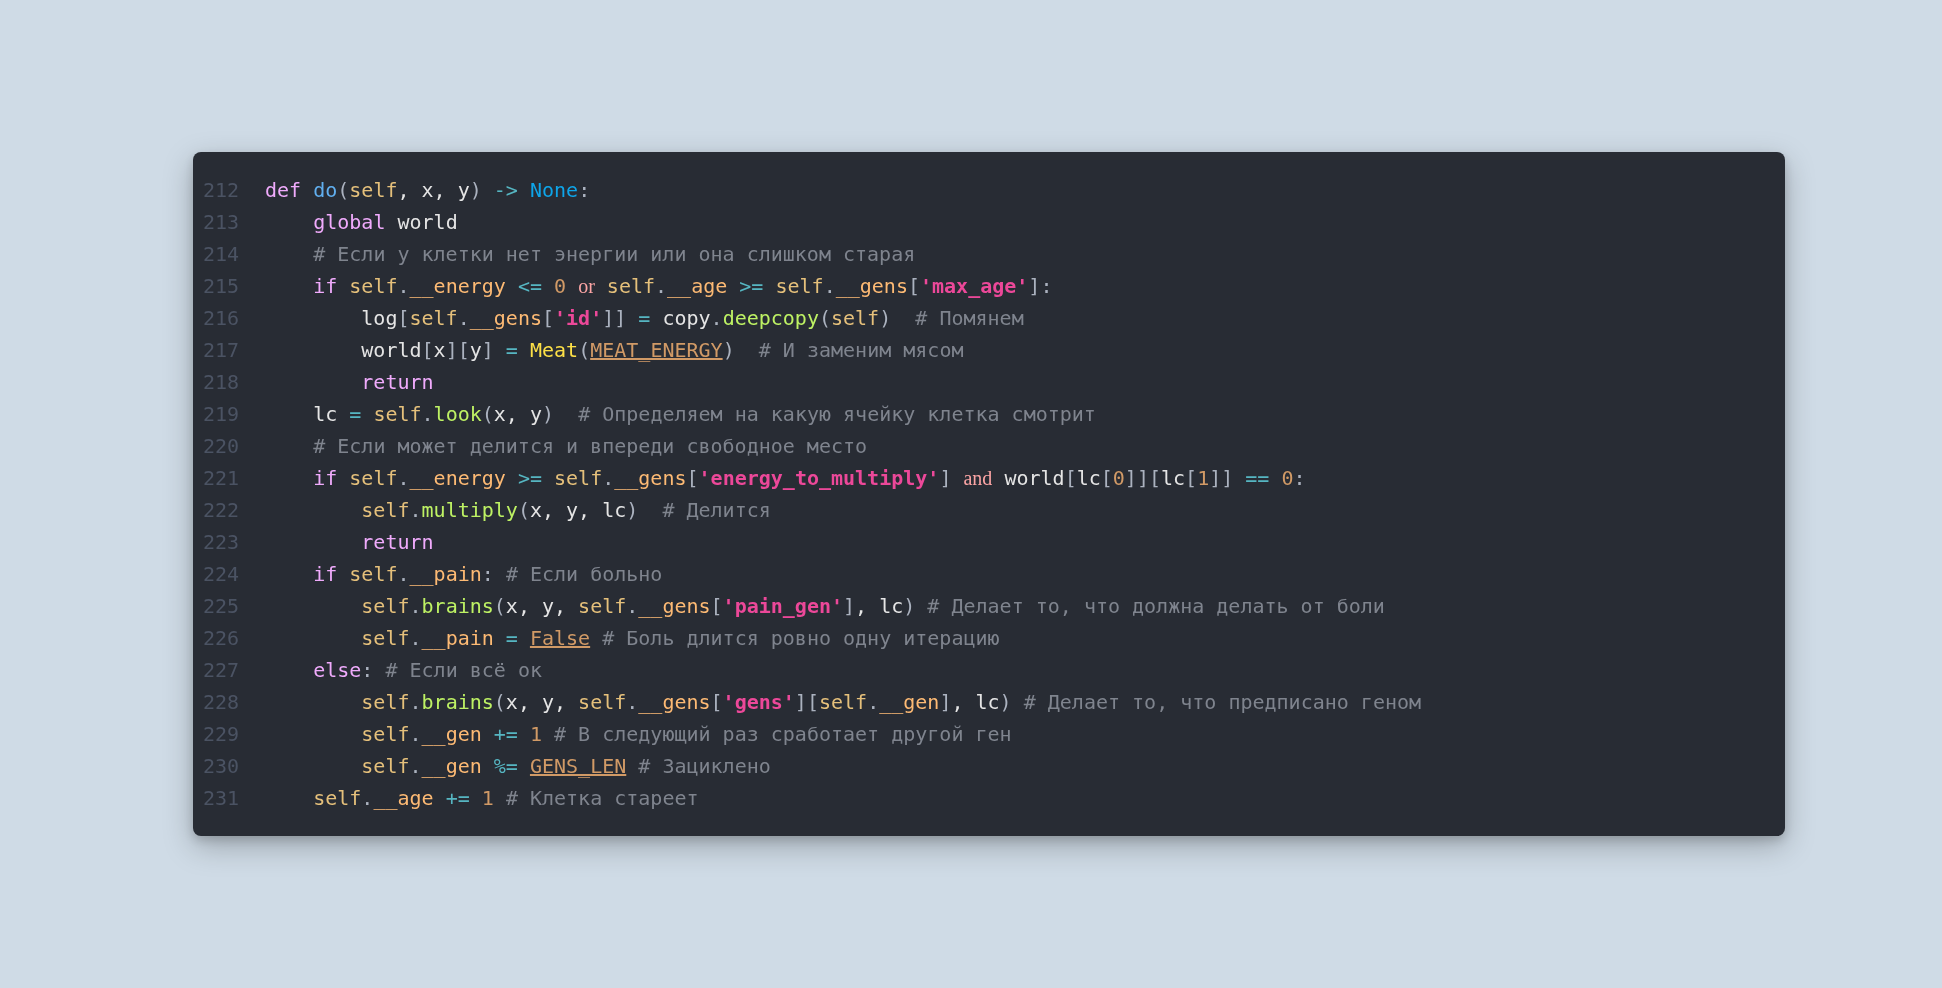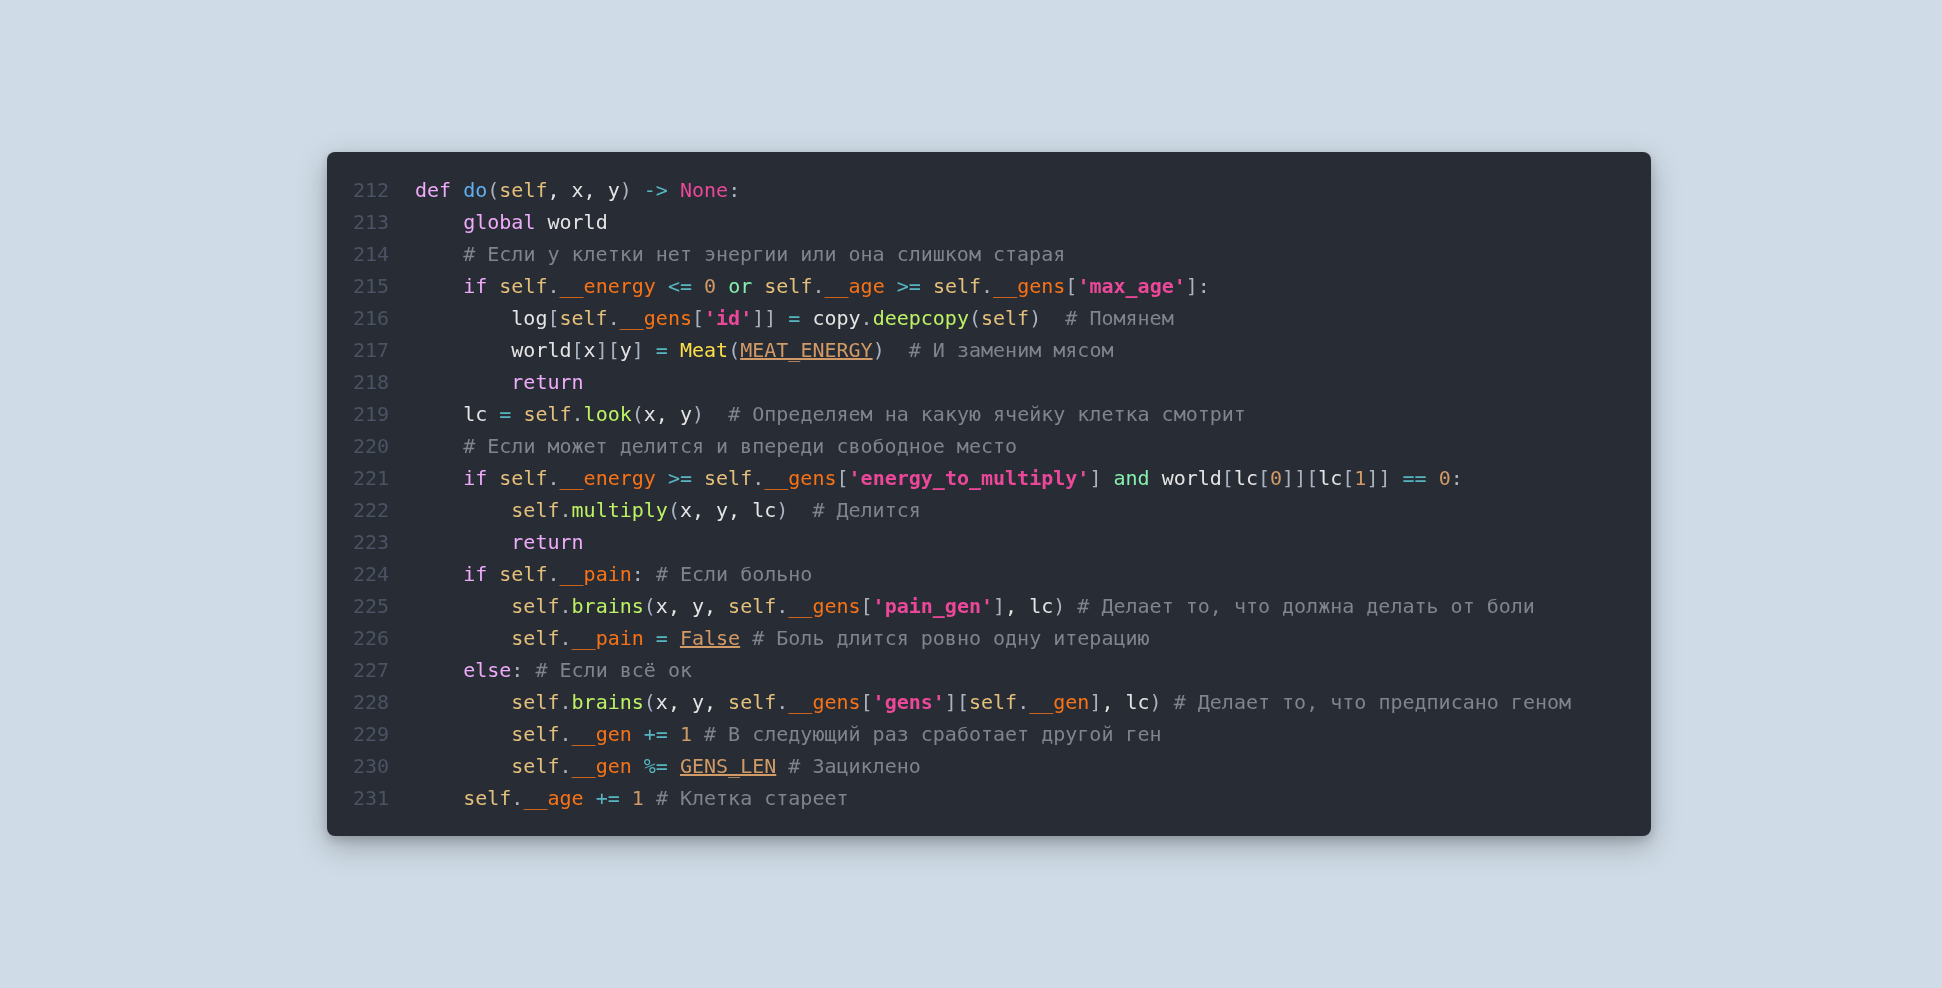--- a/index.html
+++ b/index.html
@@ -9,22 +9,22 @@
     align-items: center;
     justify-content: center;
     min-height: 100vh;
     padding: 40px;
     font-family: "SF Mono", Monaco, Menlo, Consolas, "DejaVu Sans Mono", monospace;
   }
   .editor-card {
     background: #282c34;
     border-radius: 8px;
     box-shadow: 0 10px 30px rgba(0,0,0,0.25), 0 4px 10px rgba(0,0,0,0.15);
-    padding: 22px 20px 22px 16px;
-    width: 1324px;
+    padding: 22px 20px 22px 0;
+    width: 1592px;
     max-width: 100%;
     overflow-x: auto;
     margin-left: 36px;
   }
   .code-block {
     font-size: 20px;
     line-height: 1.6;
     white-space: pre;
     color: #abb2bf;
   }
@@ -38,31 +38,31 @@
     user-select: none;
     flex-shrink: 0;
   }
   .code-content { flex: 1; }
 
   
   .tk-keyword  { color: #f0abfc; }
   .tk-def      { color: #61afef; }
   .tk-builtin  { color: #fde047; }
   .tk-name     { color: #e5e5e5; }
-  .tk-attr     { color: #f97316; }
+  .tk-attr     { color: #fdba74; }
   .tk-method   { color: #bef264; }
   .tk-self     { color: #e5c07b; }
   .tk-string   { color: #ec4899; font-weight: bold; }
   .tk-number   { color: #d19a66; }
   .tk-const    { color: #d19a66; text-decoration: underline; }
   .tk-op       { color: #56b6c2; }
   .tk-punc     { color: #abb2bf; }
   .tk-comment  { color: #7f848e; }
   .tk-bool     { color: #d19a66; text-decoration: underline; }
-  .tk-none     { color: #ec4899; }
-  .tk-kwop     { color: #86efac; }
+  .tk-none     { color: #0ea5e9; }
+  .tk-kwop     { color: #fca5a5; font-family: Liberation Serif, serif; }
 </style>
 </head>
 <body>
 
 <div class="editor-card">
   <div class="code-block" id="code-block"><div class="code-line"><span class="gutter">212</span><span class="code-content"><span class="tk-keyword">def </span><span class="tk-def">do</span><span class="tk-punc">(</span><span class="tk-self">self</span><span class="tk-name">, x, y</span><span class="tk-punc">)</span><span class="tk-op"> -&gt; </span><span class="tk-none">None</span><span class="tk-punc">:</span></span></div><div class="code-line"><span class="gutter">213</span><span class="code-content"><span>    </span><span class="tk-keyword">global</span><span class="tk-name"> world</span></span></div><div class="code-line"><span class="gutter">214</span><span class="code-content"><span>    </span><span class="tk-comment"># Если у клетки нет энергии или она слишком старая</span></span></div><div class="code-line"><span class="gutter">215</span><span class="code-content"><span>    </span><span class="tk-keyword">if</span><span> </span><span class="tk-self">self</span><span class="tk-punc">.</span><span class="tk-attr">__energy</span><span class="tk-op"> &lt;= </span><span class="tk-number">0</span><span> </span><span class="tk-kwop">or</span><span> </span><span class="tk-self">self</span><span class="tk-punc">.</span><span class="tk-attr">__age</span><span class="tk-op"> &gt;= </span><span class="tk-self">self</span><span class="tk-punc">.</span><span class="tk-attr">__gens</span><span class="tk-punc">[</span><span class="tk-string">'max_age'</span><span class="tk-punc">]</span><span class="tk-punc">:</span></span></div><div class="code-line"><span class="gutter">216</span><span class="code-content"><span>        </span><span class="tk-name">log</span><span class="tk-punc">[</span><span class="tk-self">self</span><span class="tk-punc">.</span><span class="tk-attr">__gens</span><span class="tk-punc">[</span><span class="tk-string">'id'</span><span class="tk-punc">]]</span><span class="tk-op"> = </span><span class="tk-name">copy</span><span class="tk-punc">.</span><span class="tk-method">deepcopy</span><span class="tk-punc">(</span><span class="tk-self">self</span><span class="tk-punc">)</span><span>  </span><span class="tk-comment"># Помянем</span></span></div><div class="code-line"><span class="gutter">217</span><span class="code-content"><span>        </span><span class="tk-name">world</span><span class="tk-punc">[</span><span class="tk-name">x</span><span class="tk-punc">][</span><span class="tk-name">y</span><span class="tk-punc">]</span><span class="tk-op"> = </span><span class="tk-builtin">Meat</span><span class="tk-punc">(</span><span class="tk-const">MEAT_ENERGY</span><span class="tk-punc">)</span><span>  </span><span class="tk-comment"># И заменим мясом</span></span></div><div class="code-line"><span class="gutter">218</span><span class="code-content"><span>        </span><span class="tk-keyword">return</span></span></div><div class="code-line"><span class="gutter">219</span><span class="code-content"><span>    </span><span class="tk-name">lc</span><span class="tk-op"> = </span><span class="tk-self">self</span><span class="tk-punc">.</span><span class="tk-method">look</span><span class="tk-punc">(</span><span class="tk-name">x, y</span><span class="tk-punc">)</span><span>  </span><span class="tk-comment"># Определяем на какую ячейку клетка смотрит</span></span></div><div class="code-line"><span class="gutter">220</span><span class="code-content"><span>    </span><span class="tk-comment"># Если может делится и впереди свободное место</span></span></div><div class="code-line"><span class="gutter">221</span><span class="code-content"><span>    </span><span class="tk-keyword">if</span><span> </span><span class="tk-self">self</span><span class="tk-punc">.</span><span class="tk-attr">__energy</span><span class="tk-op"> &gt;= </span><span class="tk-self">self</span><span class="tk-punc">.</span><span class="tk-attr">__gens</span><span class="tk-punc">[</span><span class="tk-string">'energy_to_multiply'</span><span class="tk-punc">]</span><span> </span><span class="tk-kwop">and</span><span> </span><span class="tk-name">world</span><span class="tk-punc">[</span><span class="tk-name">lc</span><span class="tk-punc">[</span><span class="tk-number">0</span><span class="tk-punc">]][</span><span class="tk-name">lc</span><span class="tk-punc">[</span><span class="tk-number">1</span><span class="tk-punc">]]</span><span class="tk-op"> == </span><span class="tk-number">0</span><span class="tk-punc">:</span></span></div><div class="code-line"><span class="gutter">222</span><span class="code-content"><span>        </span><span class="tk-self">self</span><span class="tk-punc">.</span><span class="tk-method">multiply</span><span class="tk-punc">(</span><span class="tk-name">x, y, lc</span><span class="tk-punc">)</span><span>  </span><span class="tk-comment"># Делится</span></span></div><div class="code-line"><span class="gutter">223</span><span class="code-content"><span>        </span><span class="tk-keyword">return</span></span></div><div class="code-line"><span class="gutter">224</span><span class="code-content"><span>    </span><span class="tk-keyword">if</span><span> </span><span class="tk-self">self</span><span class="tk-punc">.</span><span class="tk-attr">__pain</span><span class="tk-punc">:</span><span> </span><span class="tk-comment"># Если больно</span></span></div><div class="code-line"><span class="gutter">225</span><span class="code-content"><span>        </span><span class="tk-self">self</span><span class="tk-punc">.</span><span class="tk-method">brains</span><span class="tk-punc">(</span><span class="tk-name">x, y, </span><span class="tk-self">self</span><span class="tk-punc">.</span><span class="tk-attr">__gens</span><span class="tk-punc">[</span><span class="tk-string">'pain_gen'</span><span class="tk-punc">]</span><span class="tk-name">, lc</span><span class="tk-punc">)</span><span> </span><span class="tk-comment"># Делает то, что должна делать от боли</span></span></div><div class="code-line"><span class="gutter">226</span><span class="code-content"><span>        </span><span class="tk-self">self</span><span class="tk-punc">.</span><span class="tk-attr">__pain</span><span class="tk-op"> = </span><span class="tk-bool">False</span><span> </span><span class="tk-comment"># Боль длится ровно одну итерацию</span></span></div><div class="code-line"><span class="gutter">227</span><span class="code-content"><span>    </span><span class="tk-keyword">else</span><span class="tk-punc">:</span><span> </span><span class="tk-comment"># Если всё ок</span></span></div><div class="code-line"><span class="gutter">228</span><span class="code-content"><span>        </span><span class="tk-self">self</span><span class="tk-punc">.</span><span class="tk-method">brains</span><span class="tk-punc">(</span><span class="tk-name">x, y, </span><span class="tk-self">self</span><span class="tk-punc">.</span><span class="tk-attr">__gens</span><span class="tk-punc">[</span><span class="tk-string">'gens'</span><span class="tk-punc">][</span><span class="tk-self">self</span><span class="tk-punc">.</span><span class="tk-attr">__gen</span><span class="tk-punc">]</span><span class="tk-name">, lc</span><span class="tk-punc">)</span><span> </span><span class="tk-comment"># Делает то, что предписано геном</span></span></div><div class="code-line"><span class="gutter">229</span><span class="code-content"><span>        </span><span class="tk-self">self</span><span class="tk-punc">.</span><span class="tk-attr">__gen</span><span class="tk-op"> += </span><span class="tk-number">1</span><span> </span><span class="tk-comment"># В следующий раз сработает другой ген</span></span></div><div class="code-line"><span class="gutter">230</span><span class="code-content"><span>        </span><span class="tk-self">self</span><span class="tk-punc">.</span><span class="tk-attr">__gen</span><span class="tk-op"> %= </span><span class="tk-const">GENS_LEN</span><span> </span><span class="tk-comment"># Зациклено</span></span></div><div class="code-line"><span class="gutter">231</span><span class="code-content"><span>    </span><span class="tk-self">self</span><span class="tk-punc">.</span><span class="tk-attr">__age</span><span class="tk-op"> += </span><span class="tk-number">1</span><span> </span><span class="tk-comment"># Клетка стареет</span></span></div></div>
 </div>
 
 </body></html>

